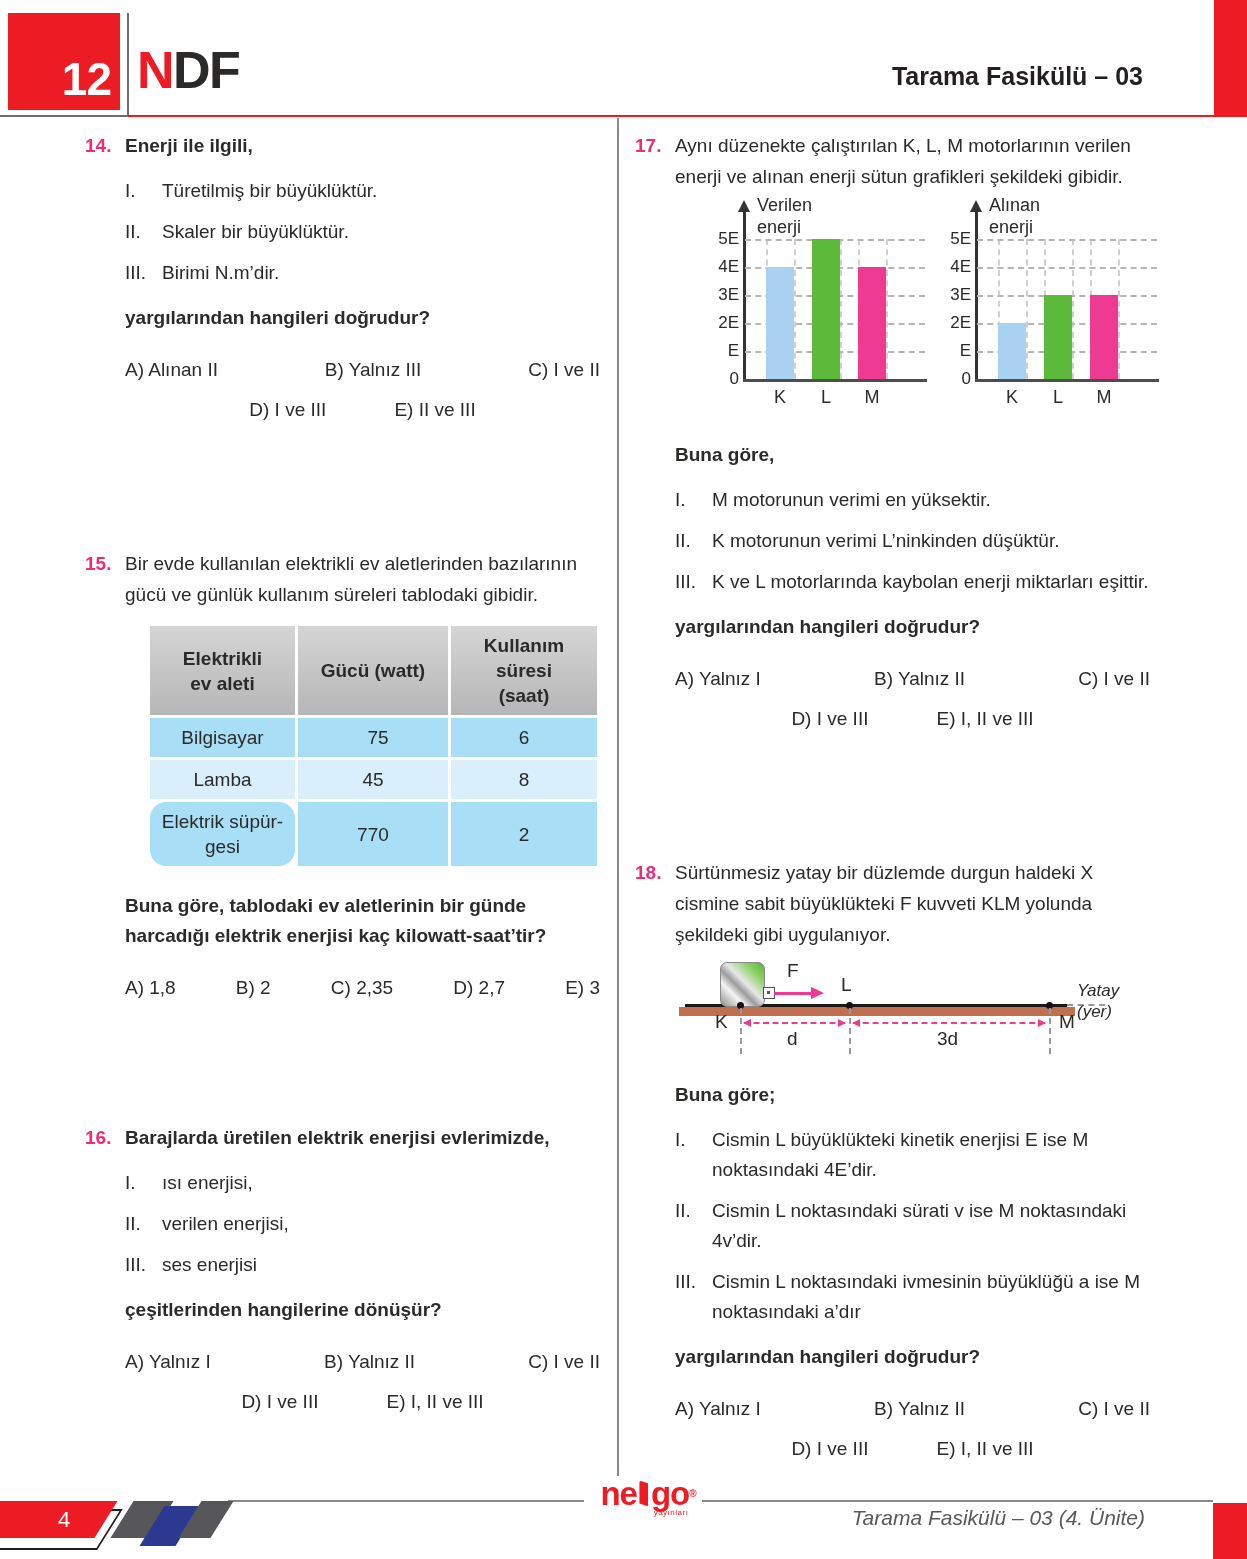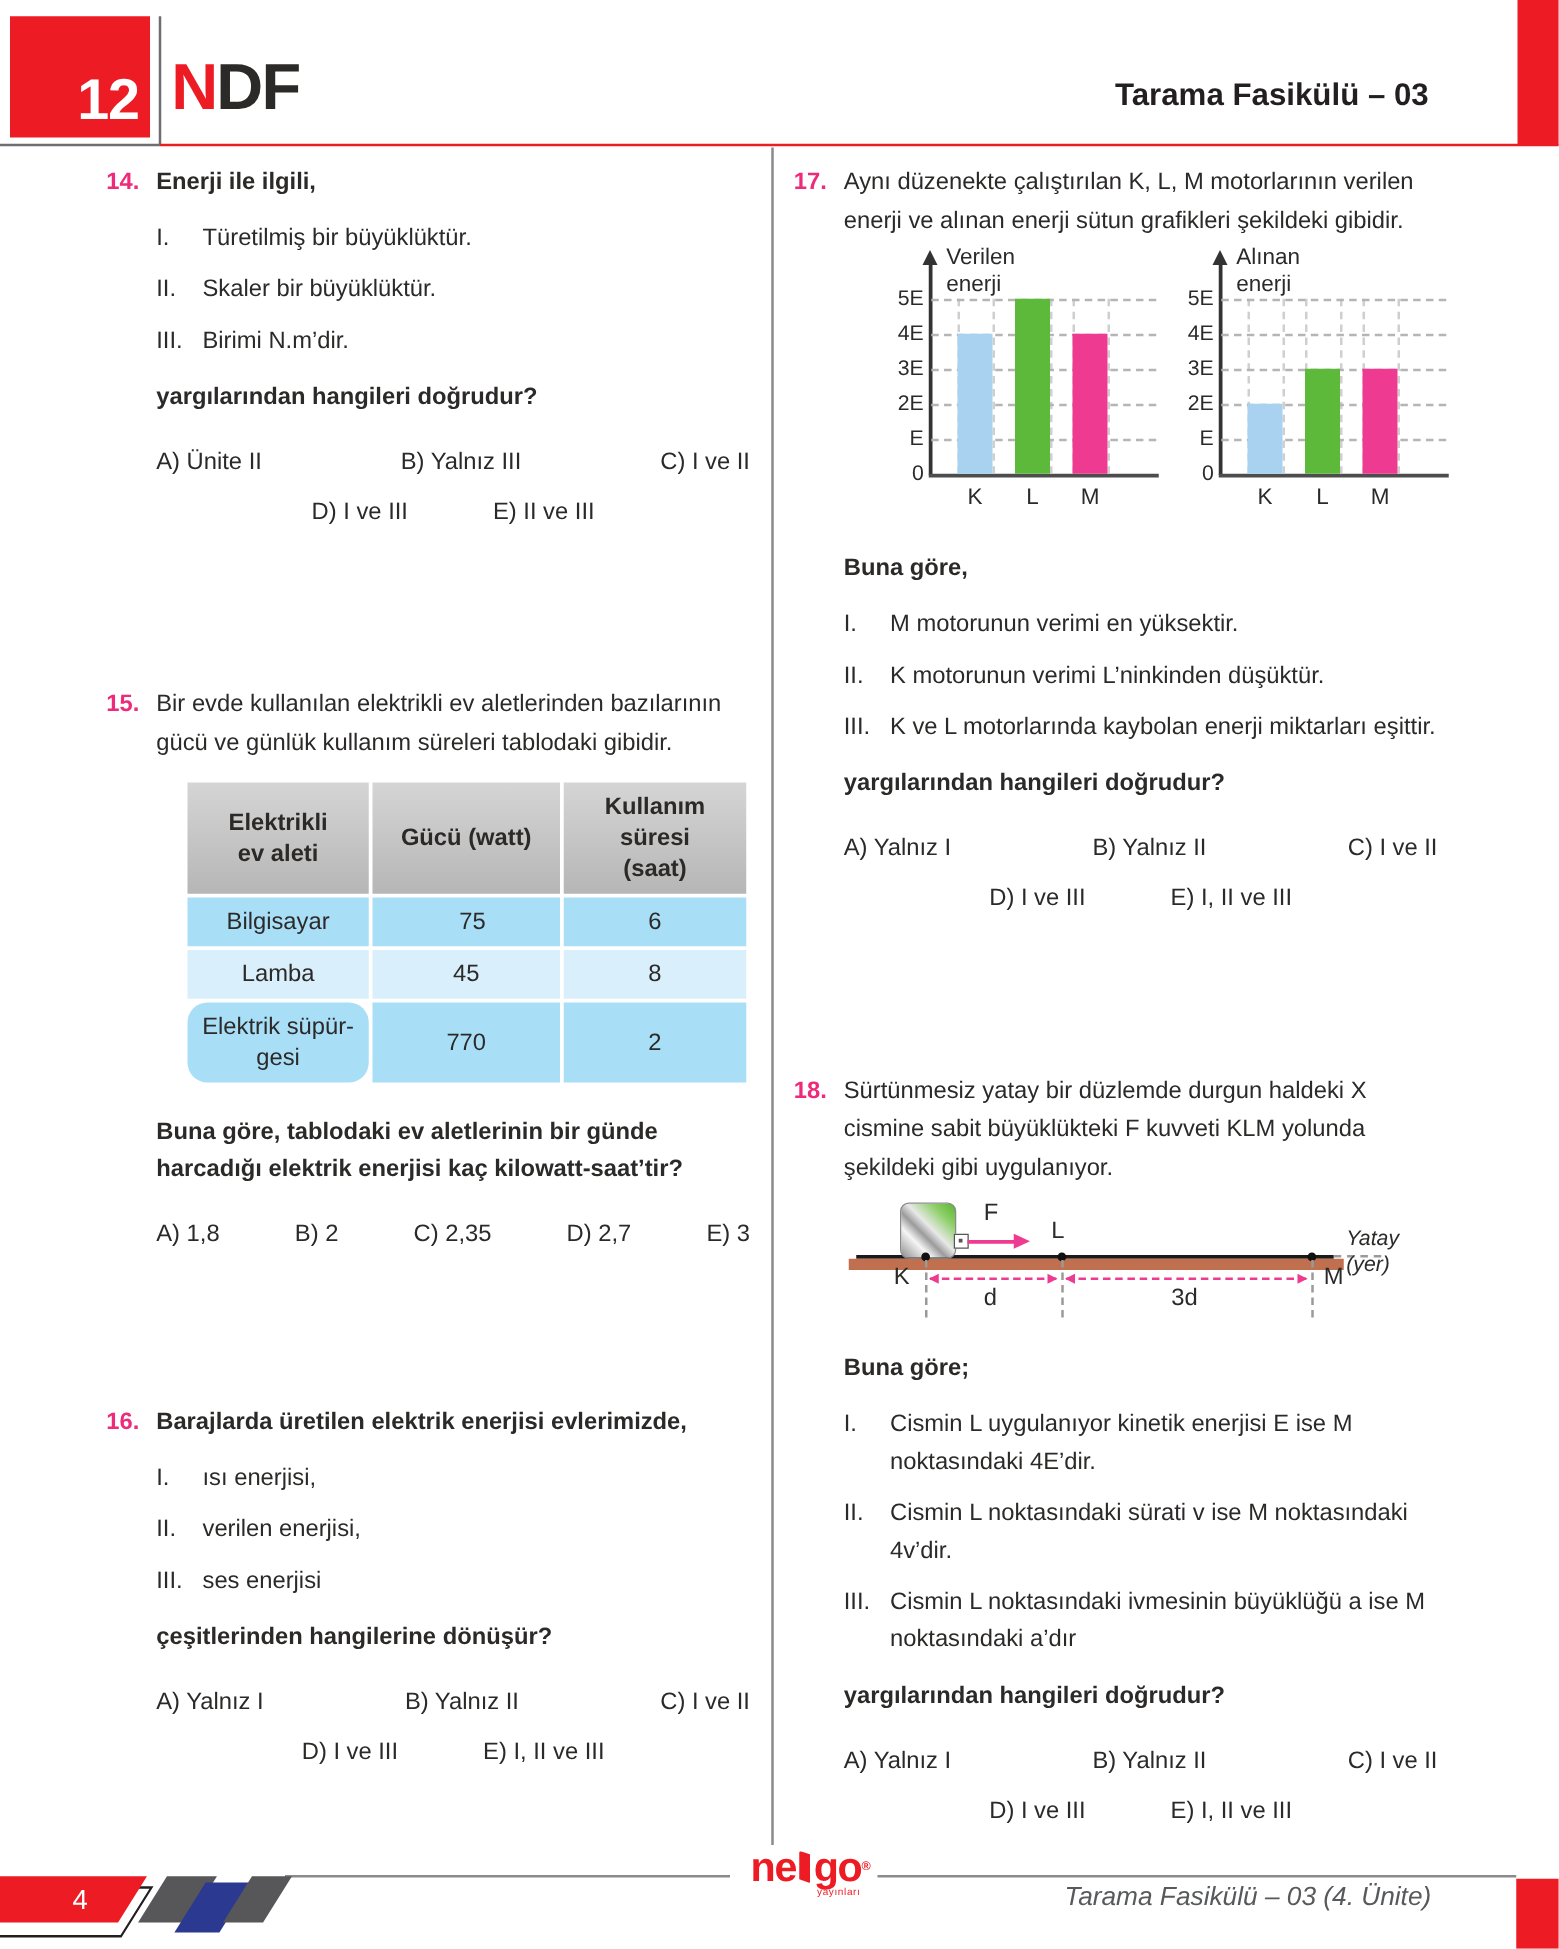--- a/index.html
+++ b/index.html
@@ -121,21 +121,21 @@
           <span class="roman">II.</span>
           <span class="itext">Skaler bir büyüklüktür.</span>
         </div>
       <div class="item">
           <span class="roman">III.</span>
           <span class="itext">Birimi N.m’dir.</span>
         </div>
     </div>
     <div class="prompt">yargılarından hangileri doğrudur?</div>
     <div class="opts">
-      <span>A) Ünite II</span>
+      <span>A) Alınan II</span>
       <span>B) Yalnız III</span>
       <span>C) I ve II</span>
     </div>
     <div class="opts2">
       <span>D) I ve III</span>
       <span>E) II ve III</span>
     </div>
   </div>
 
   <div class="q" id="q15" style="top:418px;">
@@ -335,21 +335,21 @@
           <span class="ah ah-l"></span>
           <span class="ah ah-r"></span>
         </div>
       <div class="dlabel" style="left:112px;">d</div>
       <div class="dlabel" style="left:262px;">3d</div>
     </div>
     <div class="mid" style="margin-top:16px;">Buna göre;</div>
     <div class="items">
       <div class="item">
           <span class="roman">I.</span>
-          <span class="itext">Cismin L uygulanıyor kinetik enerjisi E ise M noktasındaki 4E’dir.</span>
+          <span class="itext">Cismin L büyüklükteki kinetik enerjisi E ise M noktasındaki 4E’dir.</span>
         </div>
       <div class="item">
           <span class="roman">II.</span>
           <span class="itext">Cismin L noktasındaki sürati v ise M noktasındaki 4v’dir.</span>
         </div>
       <div class="item">
           <span class="roman">III.</span>
           <span class="itext">Cismin L noktasındaki ivmesinin büyüklüğü a ise M noktasındaki a’dır</span>
         </div>
     </div>

